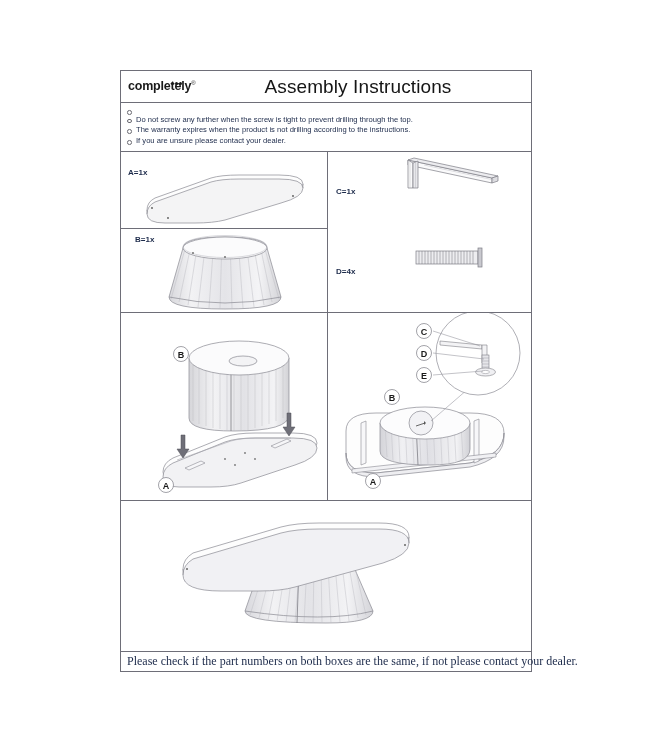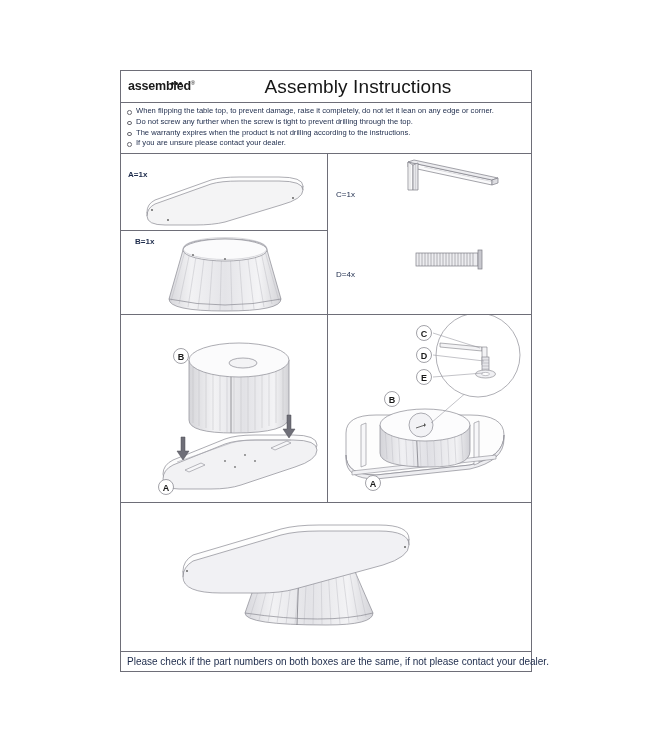--- a/index.html
+++ b/index.html
@@ -151,21 +151,21 @@
     font-weight: bold;
     color: #1c2a4a;
     white-space: nowrap;
   }
   .pl-a { left: 7px; top: 16px; }
   .pl-b { left: 7px; top: 6px; margin-left: 7px; }
   .hw-label {
     width: 66px;
     padding-left: 8px;
     font-size: 8px;
-    font-weight: normal;
+    font-weight: bold;
     color: #1c2a4a;
     box-sizing: border-box;
   }
   .hw-art { flex: 1; position: relative; height: 100%; }
 
   
   .steps-row {
     display: flex;
     height: 188px;
     border-bottom: 1px solid #6e6e78;
@@ -188,53 +188,53 @@
   }
   .footer-row {
     height: 19px;
     flex: 0 0 auto;
     display: flex;
     align-items: center;
     padding-left: 6px;
     box-sizing: border-box;
   }
   .footer-text {
-    font-size: 10px;
+    font-size: 12px;
     color: #1c2a4a;
     white-space: nowrap;
+    font-family: Liberation Serif, serif;
   }
 
   svg { display: block; }
   .art { position: absolute; left: 0; top: 0; }
 </style>
 </head>
 <body>
 
 <div id="sheet">
 
   <div class="header-bar">
     <div class="logo-cell">
       <div class="logo-dots">
         <i></i>
           <i></i>
           <i></i>
       </div>
-      <div class="logo-text"><span>assembled</span><span class="logo-reg">®</span></div>
+      <div class="logo-text"><span>completely</span><span class="logo-reg">®</span></div>
     </div>
     <div class="title-cell">
       <span class="doc-title">Assembly Instructions</span>
     </div>
   </div>
 
   <div class="warnings">
     <div class="warn-line">
       <span class="warn-bullet">
           <b></b>
         </span>
-      <span>When flipping the table top, to prevent damage, raise it completely, do not let it lean on any edge or corner.</span>
     </div>
     <div class="warn-line">
       <span class="warn-bullet">
           <b></b>
         </span>
       <span>Do not screw any further when the screw is tight to prevent drilling through the top.</span>
     </div>
     <div class="warn-line">
       <span class="warn-bullet">
           <b></b>

